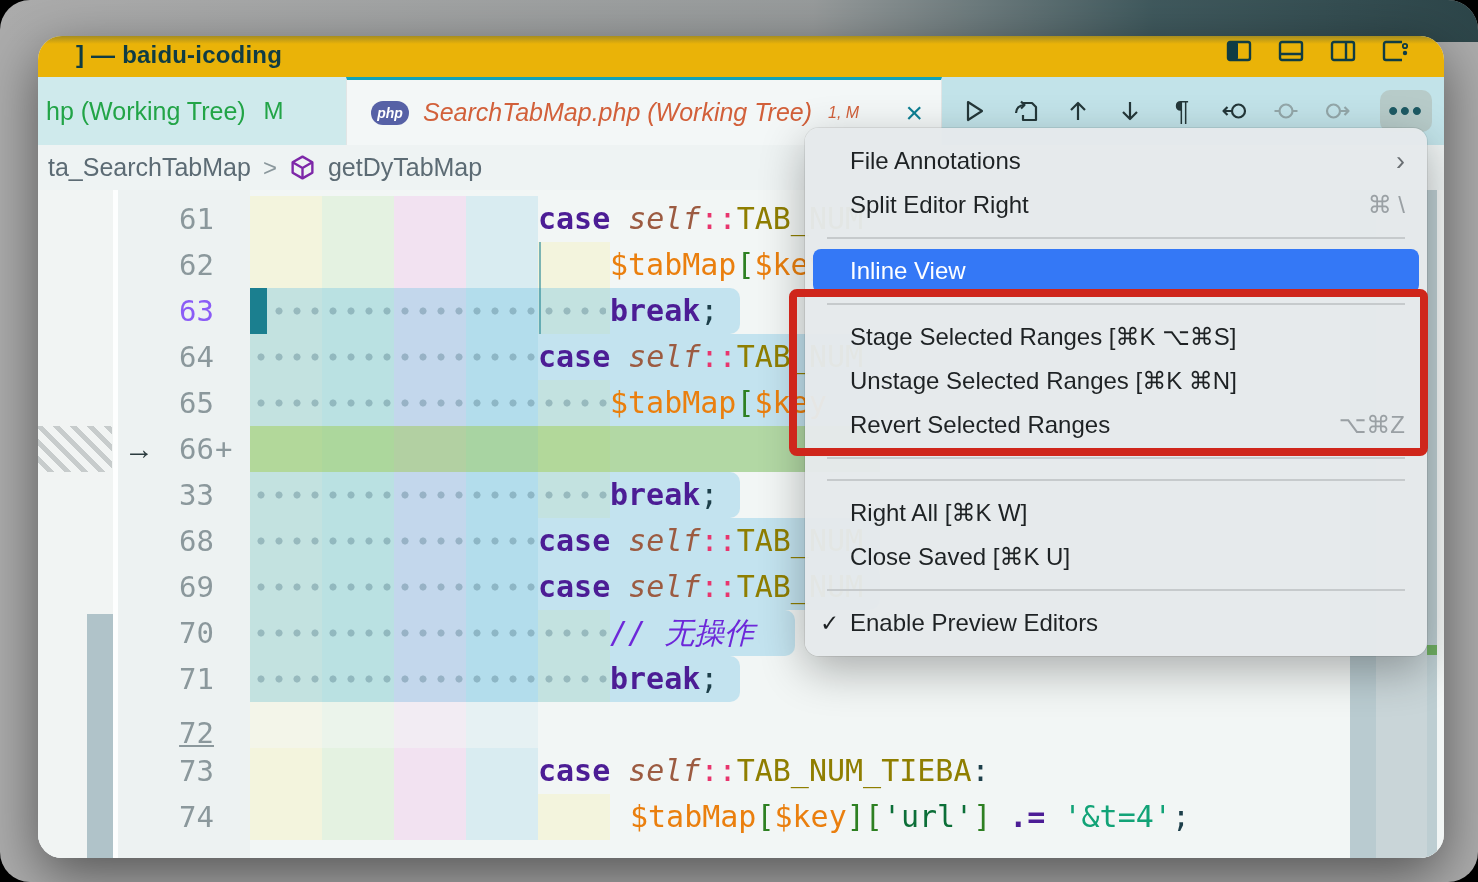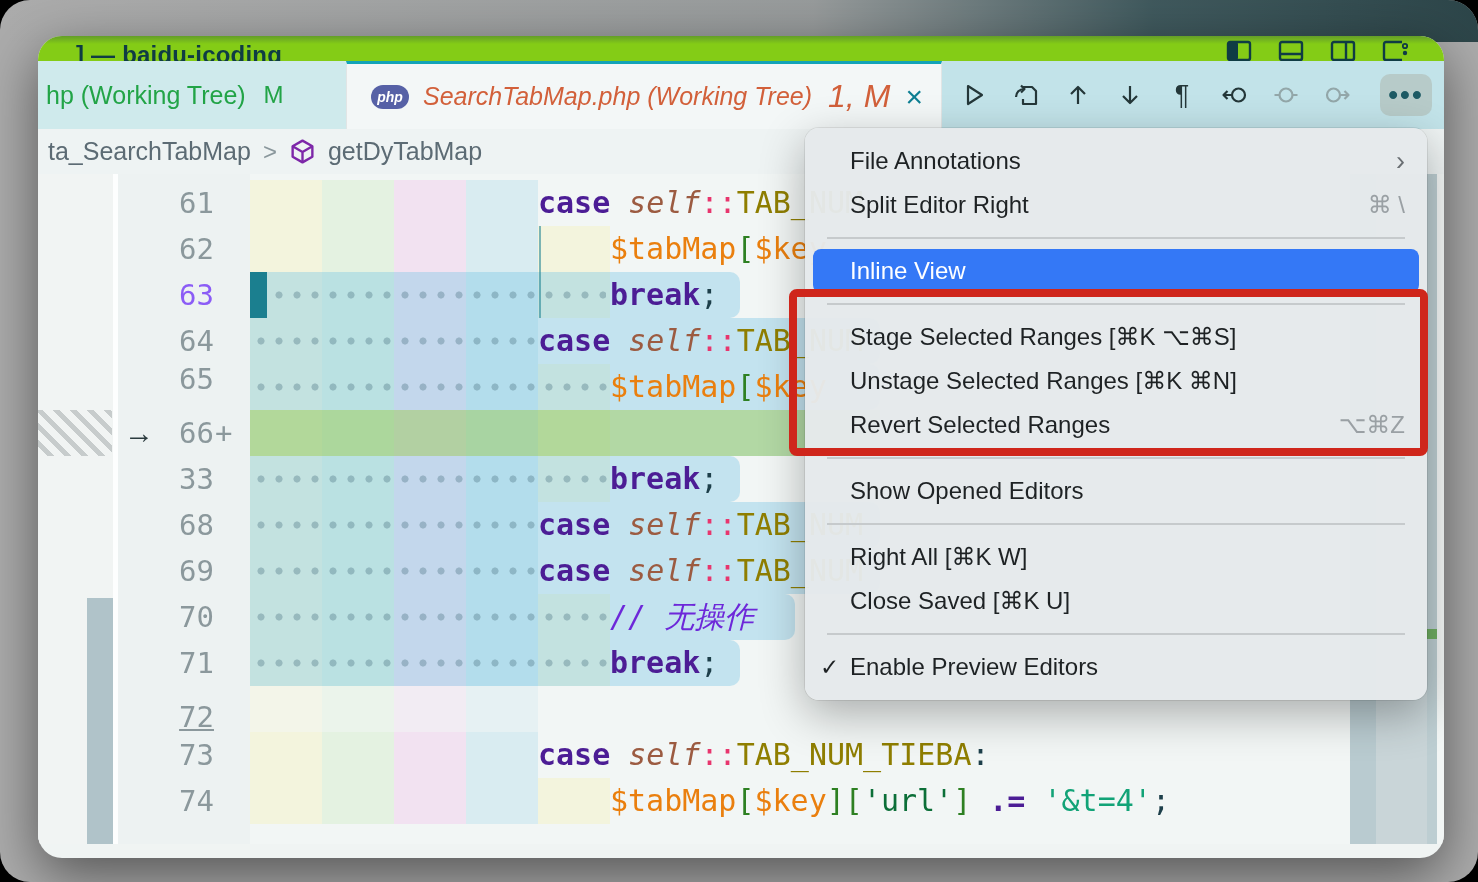--- a/index.html
+++ b/index.html
@@ -4,36 +4,36 @@
 <style>
   html,body{margin:0;padding:0;background:#000;}
   *{box-sizing:border-box;}
   body{font-family:"Liberation Sans",sans-serif;width:1478px;height:882px;overflow:hidden;}
   .screen{position:absolute;inset:0;width:1478px;height:882px;border-radius:30px;overflow:hidden;background:#acacac;}
   .top-band{position:absolute;top:0;left:0;width:100%;height:42px;
     background:linear-gradient(90deg,rgba(120,125,125,0) 0%,rgba(90,105,107,.25) 55%,rgba(45,75,80,.85) 78%,rgba(38,64,68,.95) 100%);z-index:1;}
   .window{position:absolute;left:38px;top:36px;width:1406px;height:822px;border-radius:24px;overflow:hidden;
     background:#f0f4f3;box-shadow:0 18px 55px rgba(0,0,0,.5);z-index:2;}
   
-  .titlebar{position:relative;height:25px;background:#84cc16;}
+  .titlebar{position:relative;height:41px;background:#eab308;}
   .titlebar::before{content:"";position:absolute;inset:0 0 auto 0;height:8px;background:linear-gradient(rgba(40,70,75,.35),transparent);}
   .title-text{position:absolute;left:38px;top:5px;font-size:24px;font-weight:700;color:#0f3c44;letter-spacing:.2px;}
   .win-controls{position:absolute;right:36px;top:2px;display:flex;gap:26px;}
   .win-controls svg{display:block;}
   
   .tabbar{position:relative;height:68px;background:#c2e3e9;display:flex;align-items:stretch;}
   .tab1{width:308px;background:#cfeaec;display:flex;align-items:center;padding-left:8px;gap:18px;overflow:hidden;}
   .tab1 .lbl{color:#22a447;font-size:25px;white-space:nowrap;}
   .tab1 .badge{color:#22a447;font-size:24px;}
   .tab2{width:596px;background:#f3f7f7;border-top:3px solid #12a3b8;border-left:1px solid rgba(0,0,0,.07);border-right:1px solid rgba(0,0,0,.07);
     display:flex;align-items:center;padding:0 18px 0 24px;gap:14px;}
   .php-badge{width:38px;height:24px;border-radius:12px;background:#5661a6;color:#fff;font-size:14px;font-style:italic;font-weight:700;
     display:flex;align-items:center;justify-content:center;flex:none;}
   .tab2 .lbl{color:#d2603a;font-size:25px;font-style:italic;white-space:nowrap;overflow:hidden;}
-  .tab2 .badge{color:#d2603a;font-size:32px;font-style:italic;margin-left:2px;}
+  .tab2 .badge{color:#d2603a;font-size:16px;font-style:italic;margin-left:2px;}
   .tab2 .close{margin-left:auto;color:#0d7f93;font-size:30px;line-height:30px;cursor:pointer;}
   .tb-icons{display:flex;align-items:center;gap:24px;margin-left:18px;}
   .tb-icons .ticon{width:28px;height:28px;display:flex;align-items:center;justify-content:center;}
   .pilcrow{font-size:27px;color:#243739;font-weight:400;}
   .more-pill{width:52px;height:42px;border-radius:10px;background:#b7cbc9;display:flex;align-items:center;justify-content:center;margin-left:4px;}
   .more-pill span{color:#1d5a64;font-size:28px;font-weight:700;letter-spacing:2px;line-height:10px;}
   
   .breadcrumbbar{height:45px;background:#eef3f3;display:flex;align-items:center;padding-left:10px;gap:12px;font-size:25px;color:#5c6b74;}
   .crumb-sep{color:#8a979c;font-size:24px;}
   .cube{display:flex;}
@@ -246,21 +246,21 @@
           <div class="row" style="top: 190px;">
             <div class="iblk ic0" style="left: 212px;"></div>
             <div class="iblk ic1" style="left: 284px;"></div>
             <div class="iblk ic2" style="left: 356px;"></div>
             <div class="iblk ic3" style="left: 428px;"></div>
             <div class="iblk ic4" style="left: 500px;"></div>
             <div class="sel" style="width: 630px;"></div>
             <div class="dots" style="width: 356px;"></div>
             <div class="ctext" style="left: 572px;"><span class="vr">$tabMap</span><span class="br">[</span><span class="vr">$key</span></div>
           </div>
-          <div class="ln" style="top: 182px;">65</div>
+          <div class="ln" style="top: 190px;">65</div>
           <div class="row" style="top: 236px;">
             <div class="iblk ic0" style="left: 212px;"></div>
             <div class="iblk ic1" style="left: 284px;"></div>
             <div class="iblk ic2" style="left: 356px;"></div>
             <div class="iblk ic3" style="left: 428px;"></div>
             <div class="iblk ic4" style="left: 500px;"></div>
             <div class="added" style="width: 630px;"></div>
           </div>
           <div class="ln" style="top: 236px;">66</div>
           <div class="ln-plus" style="top: 236px;">+</div>
@@ -332,21 +332,21 @@
             <div class="iblk ic3" style="left: 428px;"></div>
             <div class="ctext" style="left: 500px;"><span class="kw">case</span><span class="pl"> </span><span class="self">self</span><span class="op">::</span><span class="ct">TAB_NUM_TIEBA</span><span class="pc">:</span></div>
           </div>
           <div class="ln" style="top: 558px;">73</div>
           <div class="row" style="top: 604px;">
             <div class="iblk ic0" style="left: 212px;"></div>
             <div class="iblk ic1" style="left: 284px;"></div>
             <div class="iblk ic2" style="left: 356px;"></div>
             <div class="iblk ic3" style="left: 428px;"></div>
             <div class="iblk ic4" style="left: 500px;"></div>
-            <div class="ctext" style="left: 572px;"><span class="vr">$tabMap</span><span class="br">[</span><span class="vr">$key</span><span class="br">]</span><span class="br">[</span><span class="s1">'url'</span><span class="br">]</span><span class="pl"> </span><span class="kw">.=</span><span class="pl"> </span><span class="s2">'&amp;t=4'</span><span class="pc">;</span></div>
+            <div class="ctext" style="left: 592px;"><span class="vr">$tabMap</span><span class="br">[</span><span class="vr">$key</span><span class="br">]</span><span class="br">[</span><span class="s1">'url'</span><span class="br">]</span><span class="pl"> </span><span class="kw">.=</span><span class="pl"> </span><span class="s2">'&amp;t=4'</span><span class="pc">;</span></div>
           </div>
           <div class="ln" style="top: 604px;">74</div>
         </div>
       <div class="indent-guide"></div>
       <div class="mini-a"></div>
       <div class="mini-b"></div>
       <div class="mini-c"></div>
       <div class="mini-marker"></div>
     </div>
 
@@ -368,23 +368,20 @@
           <span class="lab">Stage Selected Ranges [⌘K ⌥⌘S]</span>
         </div>
         <div class="mi">
           <span class="lab">Unstage Selected Ranges [⌘K ⌘N]</span>
         </div>
         <div class="mi">
           <span class="lab">Revert Selected Ranges</span>
           <span class="sc">⌥⌘Z</span>
         </div>
         <div class="mdiv"></div>
-        <div class="mi">
-          <span class="lab">Show Opened Editors</span>
-        </div>
         <div class="mdiv"></div>
         <div class="mi">
           <span class="lab">Right All [⌘K W]</span>
         </div>
         <div class="mi">
           <span class="lab">Close Saved [⌘K U]</span>
         </div>
         <div class="mdiv"></div>
         <div class="mi">
           <span class="chk">✓</span>

